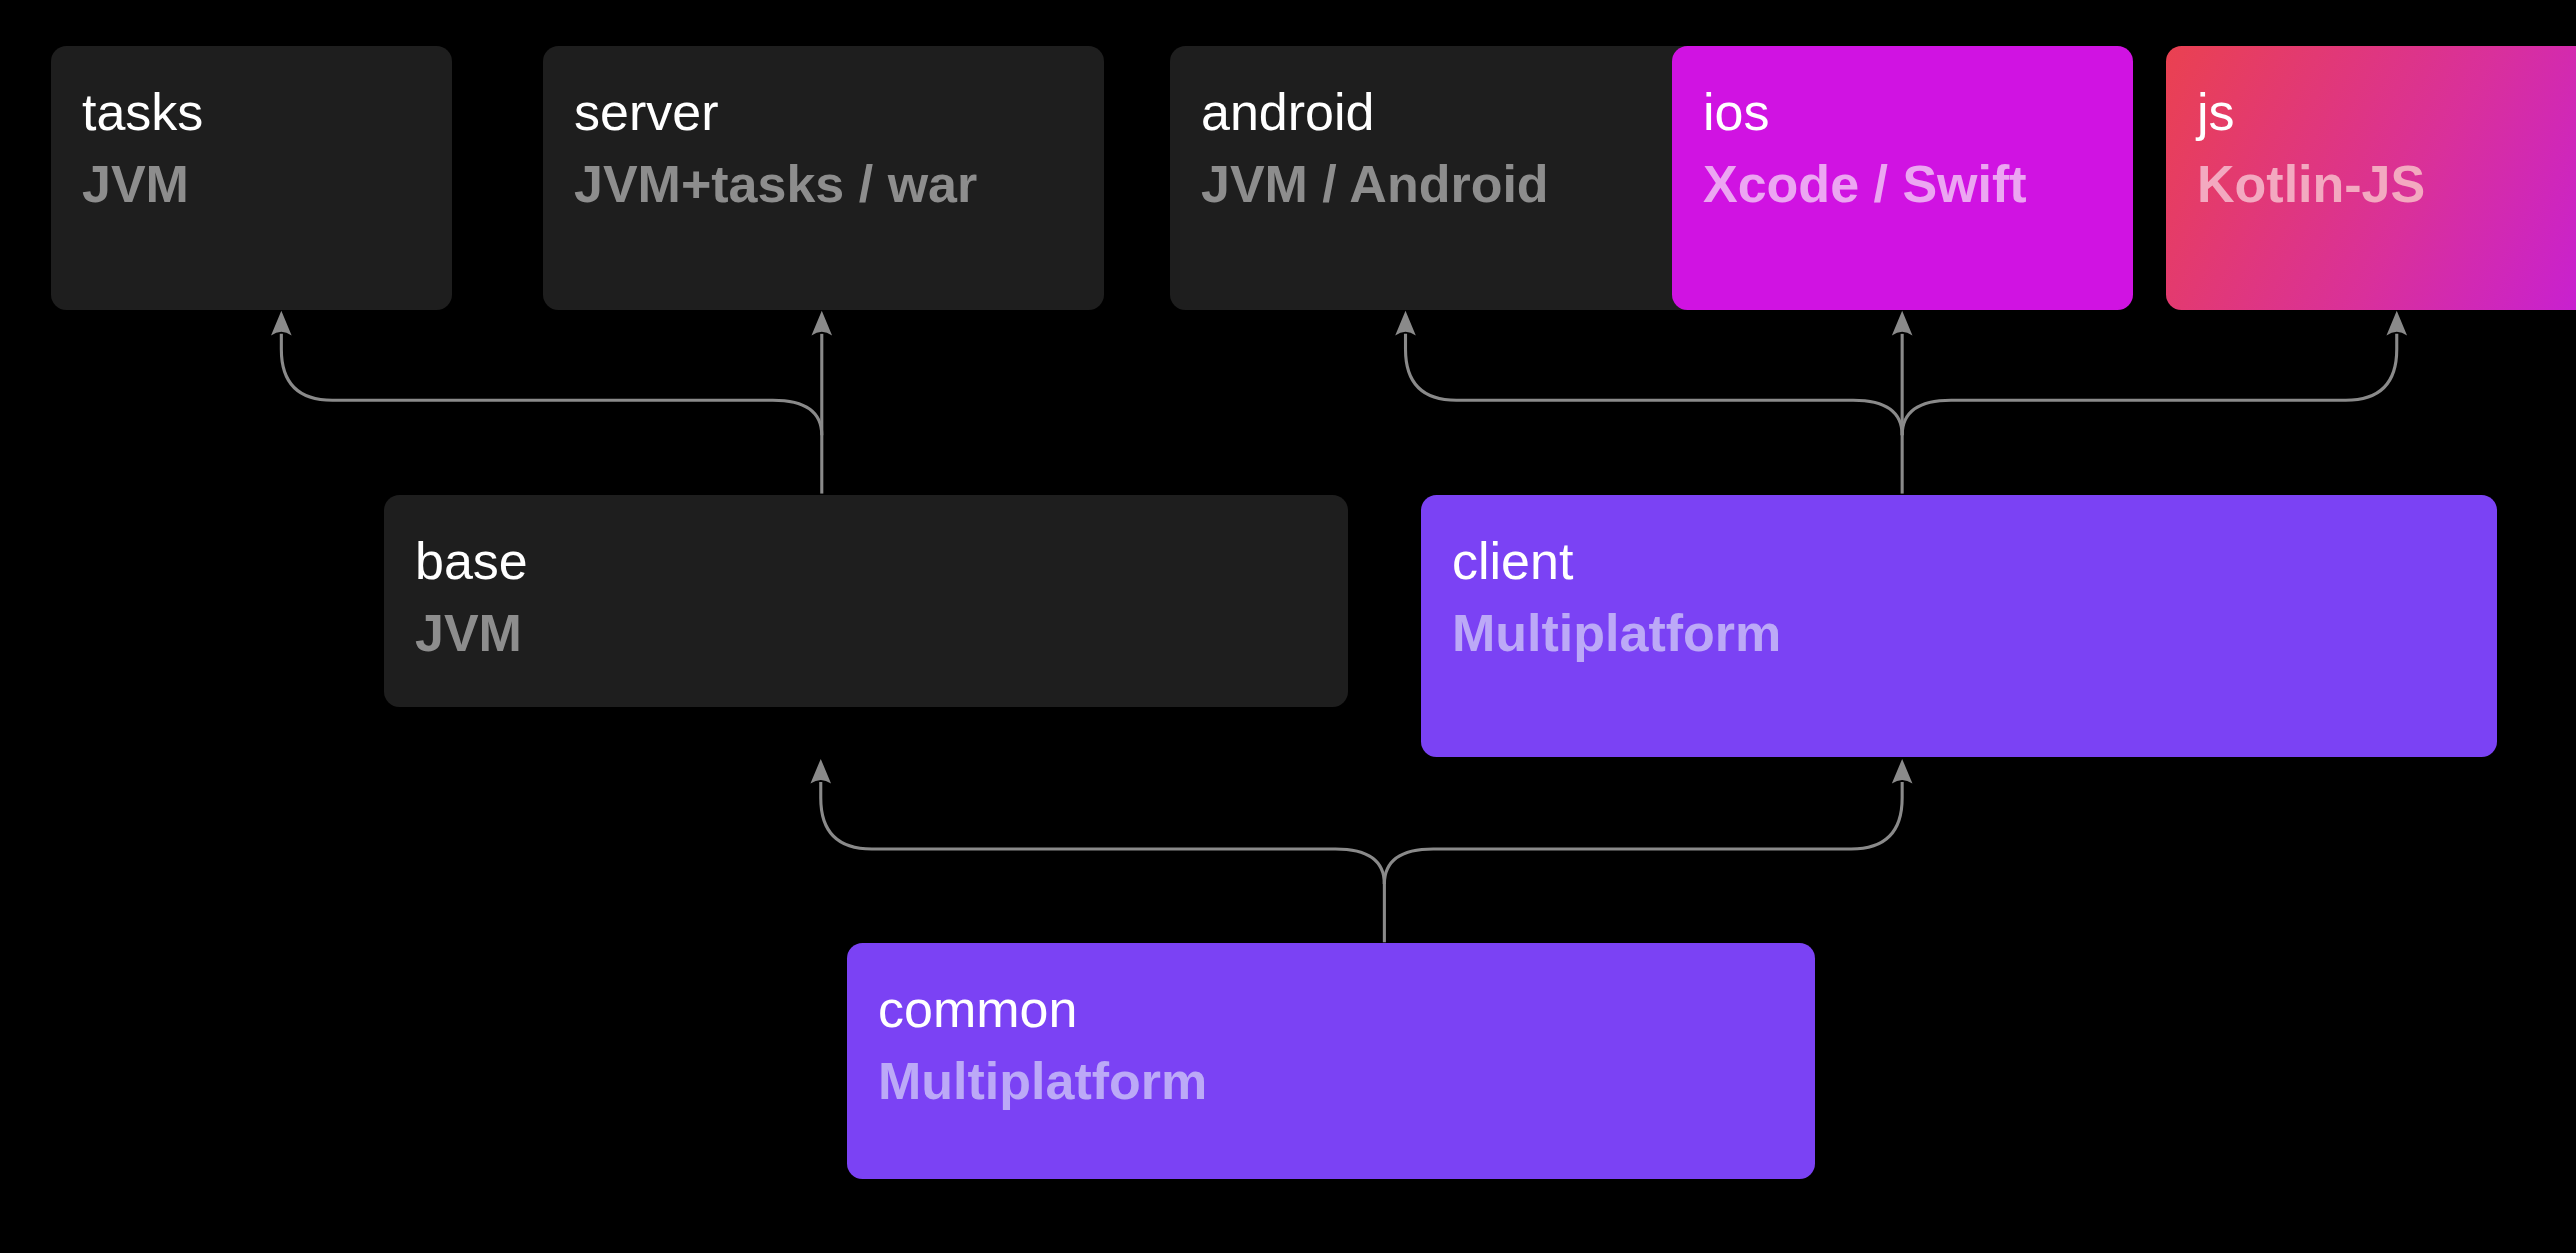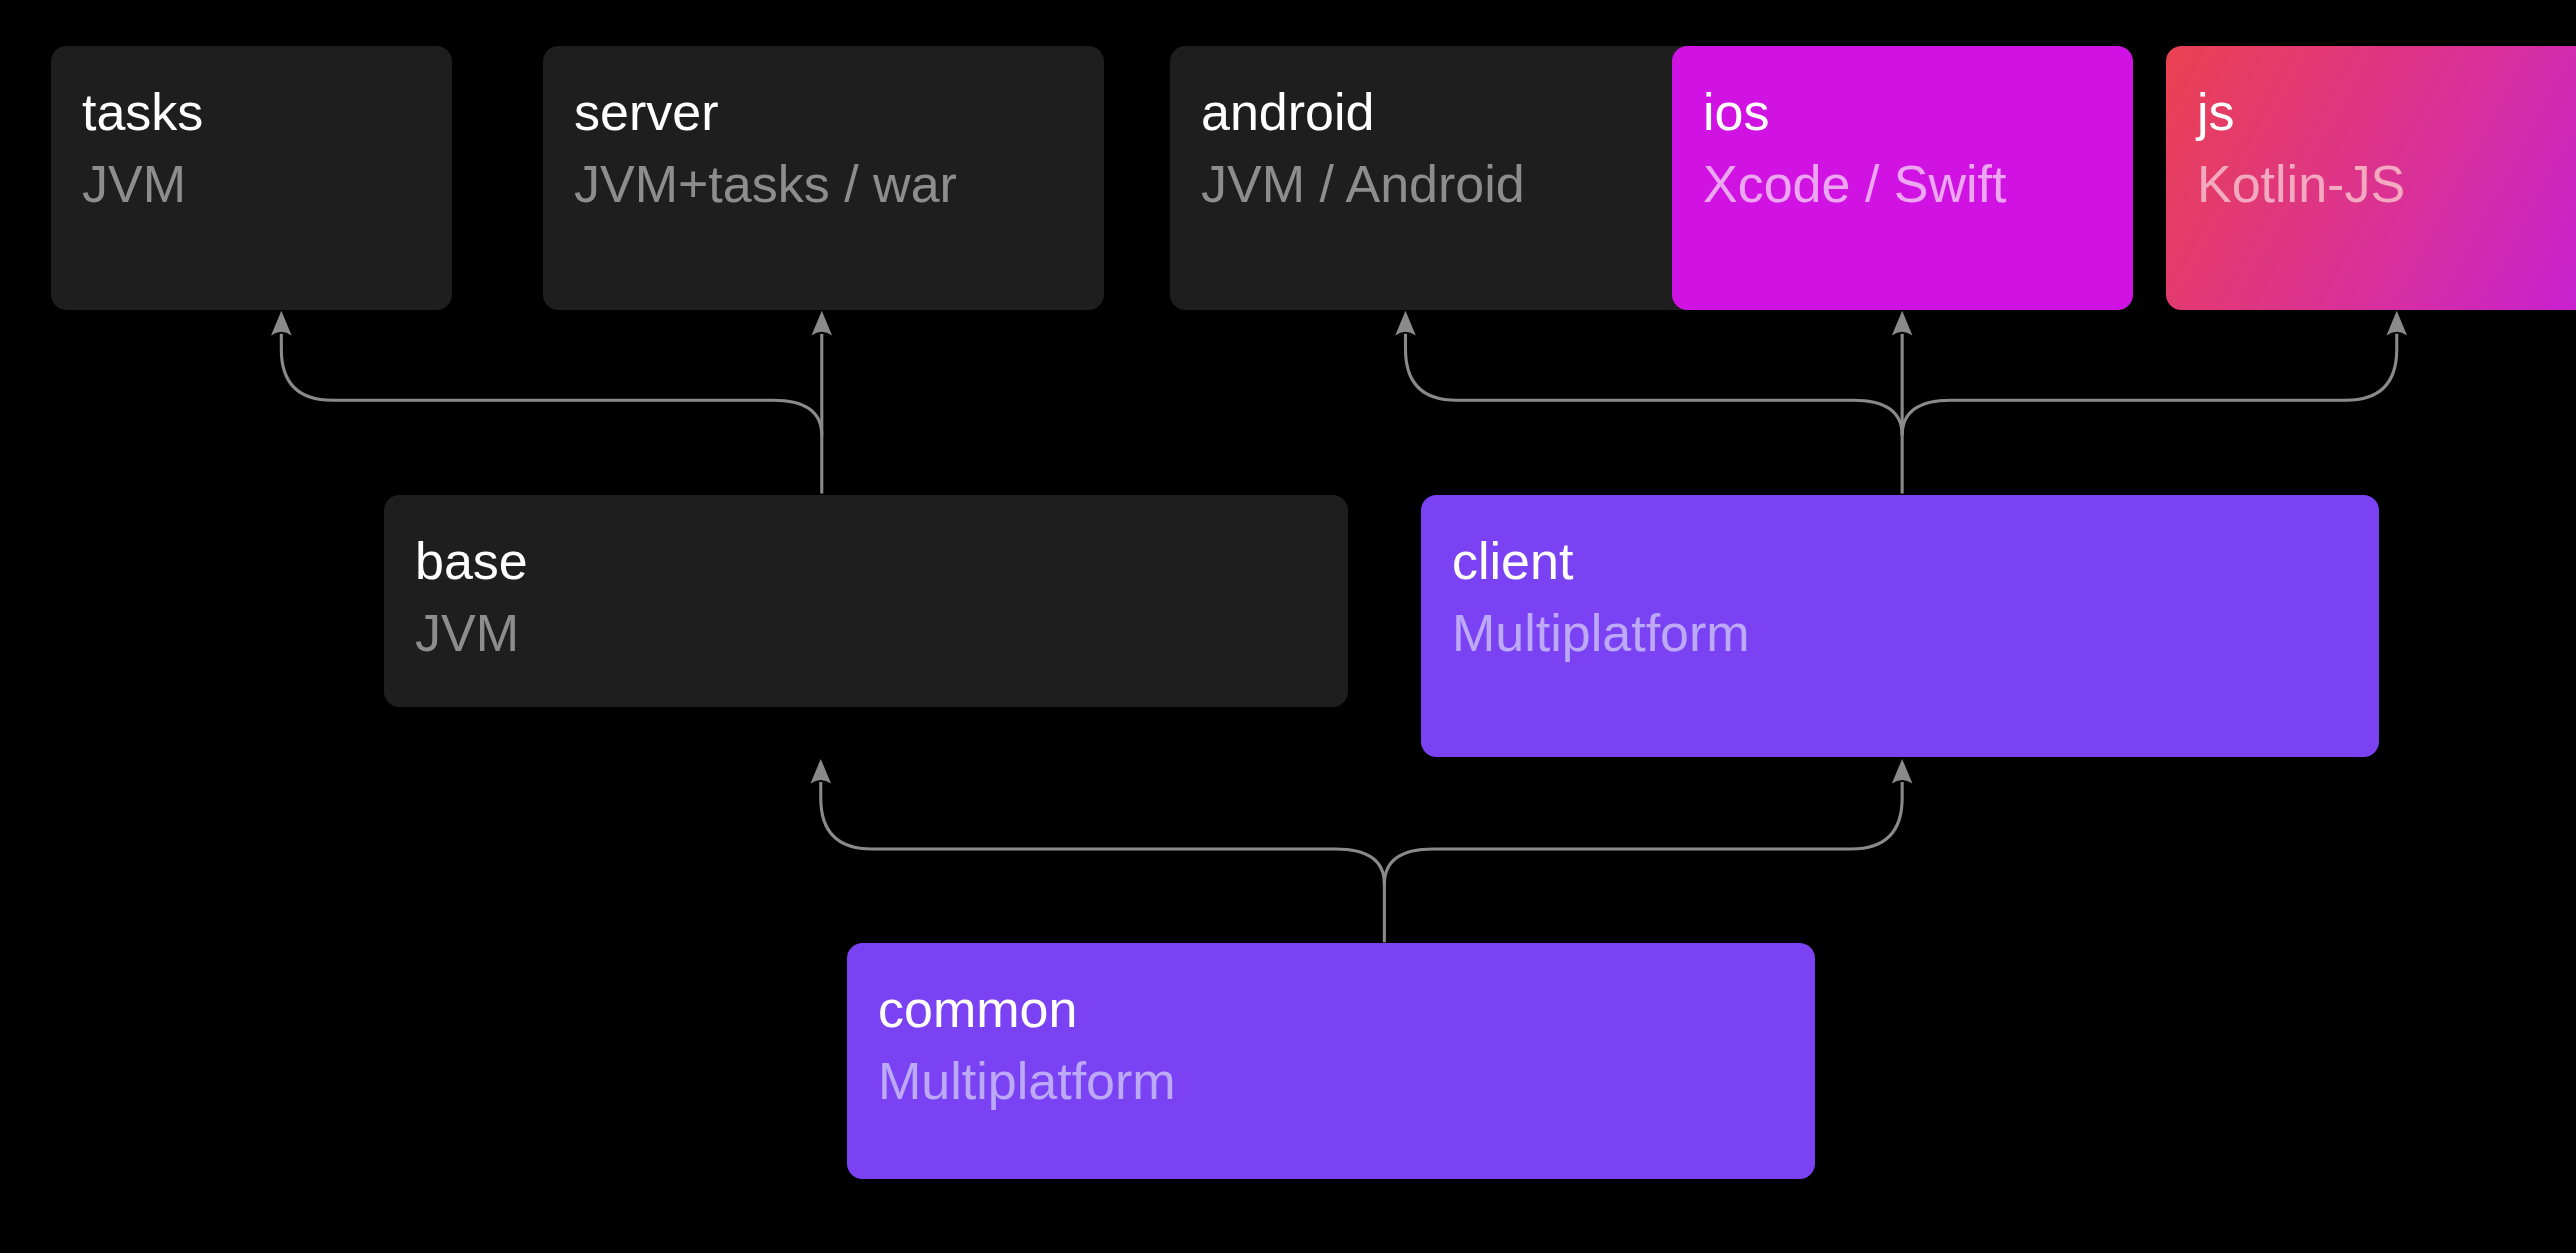--- a/index.html
+++ b/index.html
@@ -42,39 +42,39 @@
   .node .title {
     font-size: 52px;
     line-height: 72px;
     font-weight: 400;
     color: #ffffff;
     white-space: nowrap;
   }
   .node .subtitle {
     font-size: 52px;
     line-height: 72px;
-    font-weight: 400;
+    font-weight: 700;
     white-space: nowrap;
   }
   .node.dark { background: #1e1e1e; }
   .node.dark .subtitle { color: #8d8d8d; }
   .node.purple { background: #7b42f4; }
   .node.purple .subtitle { color: #bca9f7; }
   .node.magenta { background: #d013e2; }
   .node.magenta .subtitle { color: #eca6f2; }
   .node.jsgrad { background: linear-gradient(118deg, #ea4150 0%, #d9309b 55%, #c41ddc 100%); }
   .node.jsgrad .subtitle { color: #f3a9c0; }
 
   #node-tasks   { left: 51px;   top: 46px;   width: 401px;  height: 264px; }
   #node-server  { left: 543px; top: 46px;   width: 561px; height: 264px; }
   #node-android { left: 1170px; top: 46px;   width: 551px;  height: 264px; }
   #node-ios     { left: 1672px; top: 46px;   width: 461px;  height: 264px; }
   #node-js      { left: 2166px; top: 46px;   width: 461px;  height: 264px; }
   #node-base    { left: 384px;  top: 495px;  width: 964px; height: 212px; }
-  #node-client  { left: 1421px; top: 495px;  width: 958px; height: 262px; }
+  #node-client  { left: 1421px; top: 495px;  width: 1076px; height: 262px; }
   #node-common  { left: 847px; top: 943px; width: 968px; height: 236px; }
 </style>
 </head>
 <body>
 
 <div id="canvas">
 
   <svg id="edges" viewBox="0 0 5192 2434" xmlns="http://www.w3.org/2000/svg">
 
     <path class="edge-line" d="M 1595 958 L 1595 648"></path>

